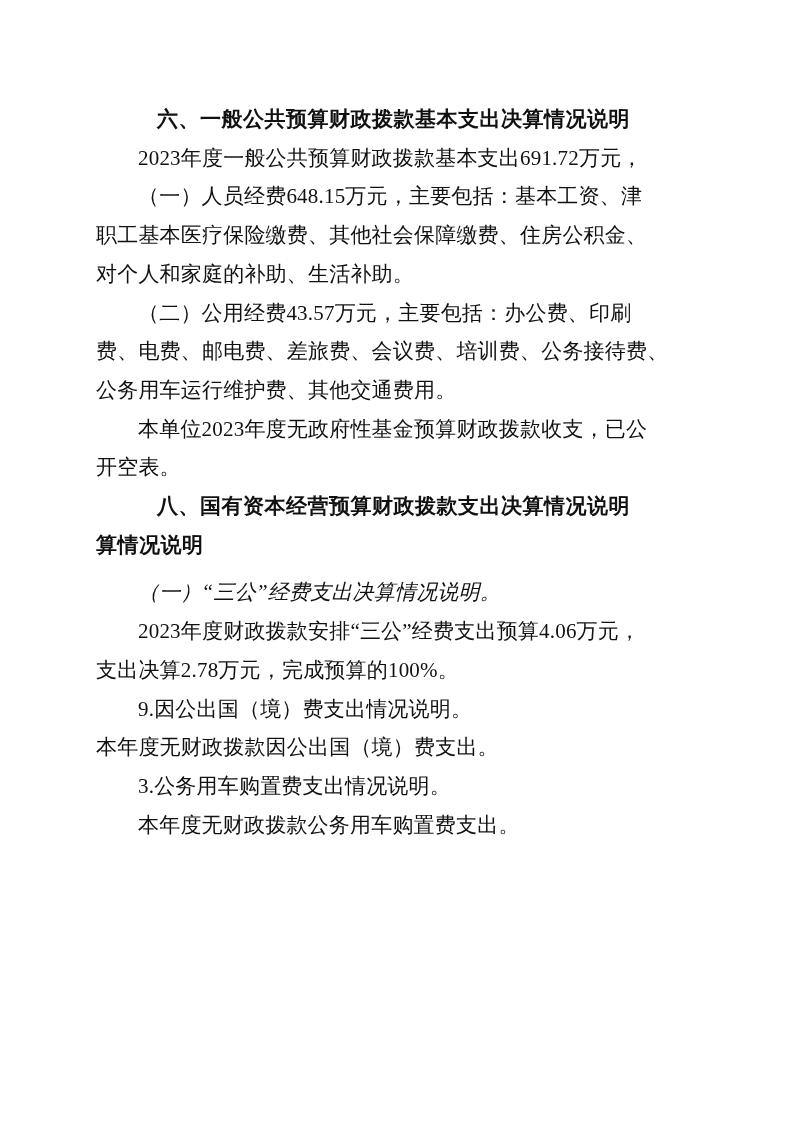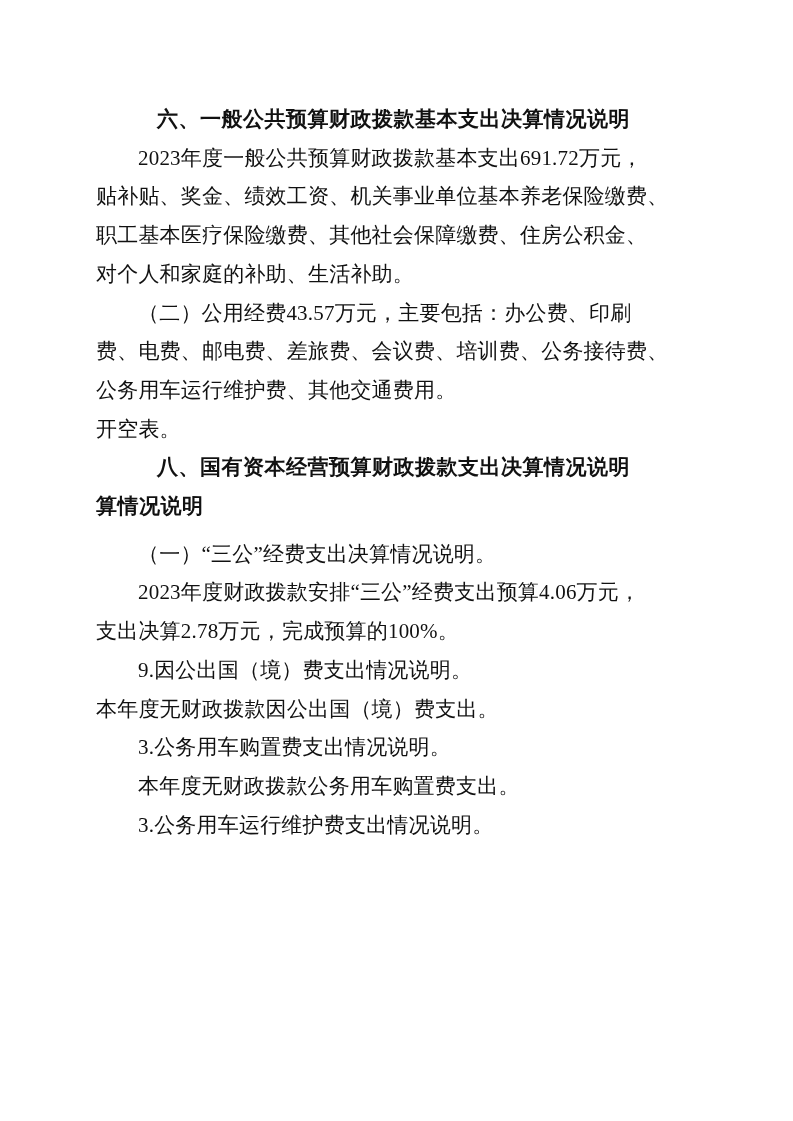--- a/index.html
+++ b/index.html
@@ -28,51 +28,51 @@
     font-weight:400;
     letter-spacing:0.2px;
   }
   .heading{
     font-weight:700;
     font-family:"Liberation Sans","DejaVu Sans",sans-serif;
     letter-spacing:0.5px;
   }
   .indent{ text-indent:2em; }
   .indent-3{ text-indent:2.9em; }
-  .space-above{ margin-top:9px; }
+  .space-above{ margin-top:9px;font-style:italic; }
 </style>
 </head>
 <body>
 
 <div class="page">
 
   <section>
     <p class="line heading indent-3">六、一般公共预算财政拨款基本支出决算情况说明</p>
     <p class="line indent">2023年度一般公共预算财政拨款基本支出691.72万元，</p>
-    <p class="line">贴补贴、奖金、绩效工资、机关事业单位基本养老保险缴费、</p>
+    <p class="line indent">（一）人员经费648.15万元，主要包括：基本工资、津</p>
     <p class="line">职工基本医疗保险缴费、其他社会保障缴费、住房公积金、</p>
     <p class="line">对个人和家庭的补助、生活补助。</p>
     <p class="line indent">（二）公用经费43.57万元，主要包括：办公费、印刷</p>
     <p class="line">费、电费、邮电费、差旅费、会议费、培训费、公务接待费、</p>
     <p class="line">公务用车运行维护费、其他交通费用。</p>
   </section>
 
   <section>
+    <p class="line indent">本单位2023年度无政府性基金预算财政拨款收支，已公</p>
     <p class="line">开空表。</p>
   </section>
 
   <section>
     <p class="line heading indent-3">八、国有资本经营预算财政拨款支出决算情况说明</p>
   </section>
 
   <section>
     <p class="line heading">算情况说明</p>
     <p class="line indent space-above">（一）“三公”经费支出决算情况说明。</p>
     <p class="line indent">2023年度财政拨款安排“三公”经费支出预算4.06万元，</p>
     <p class="line">支出决算2.78万元，完成预算的100%。</p>
     <p class="line indent">9.因公出国（境）费支出情况说明。</p>
     <p class="line">本年度无财政拨款因公出国（境）费支出。</p>
     <p class="line indent">3.公务用车购置费支出情况说明。</p>
     <p class="line indent">本年度无财政拨款公务用车购置费支出。</p>
-    <p class="line indent">3.公务用车运行维护费支出情况说明。</p>
   </section>
 
 </div>
 
 </body></html>

